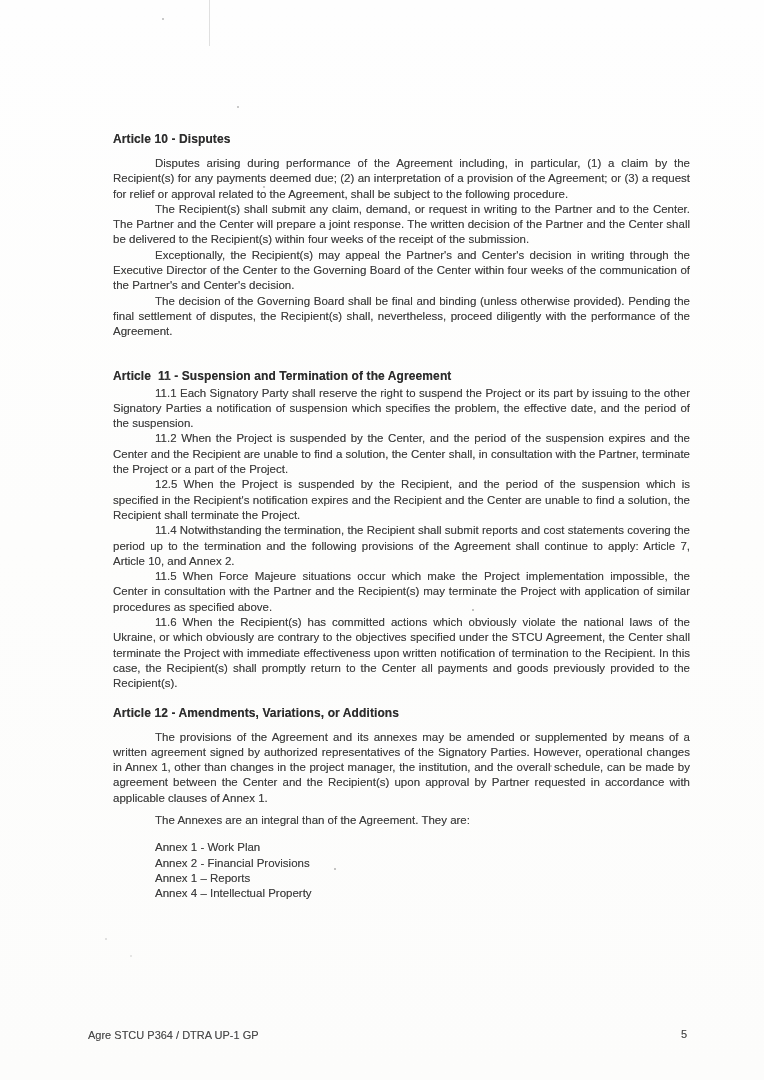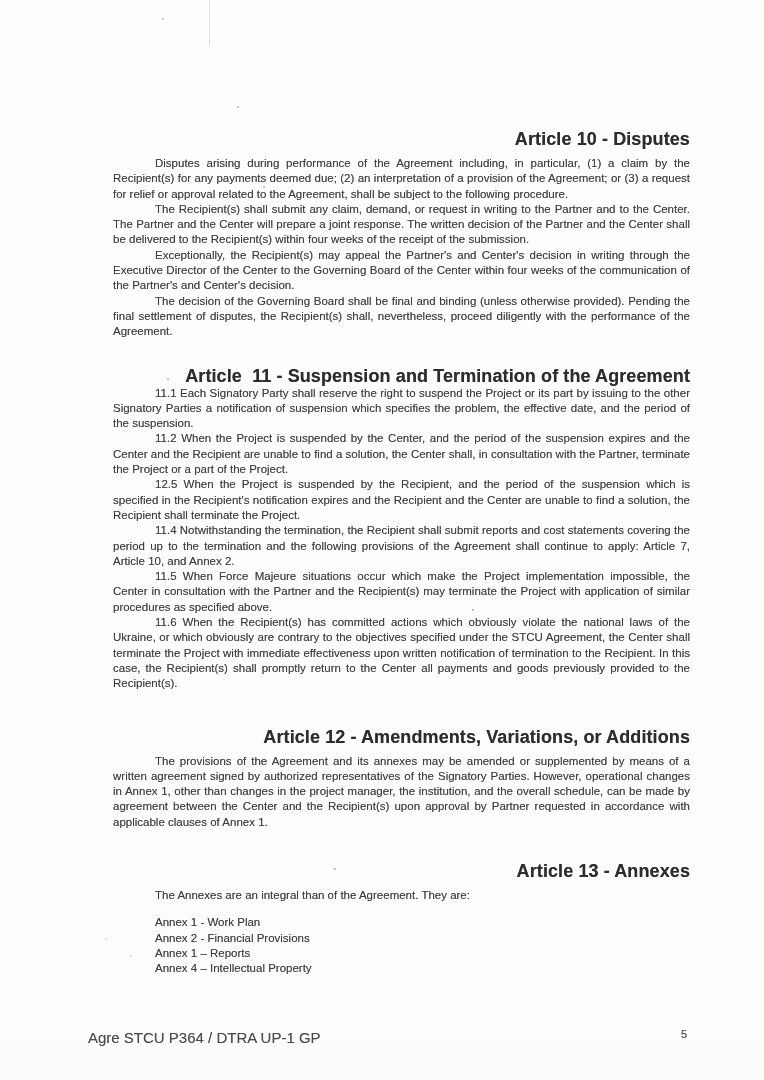--- a/index.html
+++ b/index.html
@@ -24,50 +24,50 @@
     left: 113px;
     top: 0;
     width: 577px;
     color: #3e3e3e;
     font-size: 11.5px;
     line-height: 15.3px;
     text-align: justify;
     text-shadow: 0 0 0.5px rgba(70,70,70,0.55);
   }
   .heading {
-    font-size: 18px;
+    font-size: 12px;
     font-weight: bold;
     line-height: 19px;
     color: #2d2d2d;
-    text-align: right;
+    text-align: left;
     margin: 0;
     white-space: pre-wrap;
     text-shadow: 0 0 0.5px rgba(45,45,45,0.6);
     letter-spacing: 0.1px;
   }
   .h-a10 { margin-top: 130px; }
   .h-a11 { margin-top: 27px; }
-  .h-a12 { margin-top: 36px; }
+  .h-a12 { margin-top: 12px; }
   .h-a13 { margin-top: 32px; }
   p {
     margin: 0;
     text-indent: 42px;
   }
   p.first { margin-top: 7px; }
   p.first-tight { }
   .annex-list {
     margin: 12px 0 0 42px;
     text-align: left;
   }
   .annex-list div { margin: 0; }
   .footer-left {
     position: absolute;
     left: 88px;
     top: 1029px;
-    font-size: 15px;
+    font-size: 11px;
     color: #4a4a4a;
     text-shadow: 0 0 0.4px rgba(80,80,80,0.5);
   }
   .footer-page {
     position: absolute;
     left: 681px;
     top: 1028px;
     font-size: 11px;
     color: #4a4a4a;
     text-shadow: 0 0 0.4px rgba(80,80,80,0.5);
@@ -122,21 +122,20 @@
       <p>11.5 When Force Majeure situations occur which make the Project implementation impossible, the Center in consultation with the Partner and the Recipient(s) may terminate the Project with application of similar procedures as specified above.</p>
       <p>11.6 When the Recipient(s) has committed actions which obviously violate the national laws of the Ukraine, or which obviously are contrary to the objectives specified under the STCU Agreement, the Center shall terminate the Project with immediate effectiveness upon written notification of termination to the Recipient. In this case, the Recipient(s) shall promptly return to the Center all payments and goods previously provided to the Recipient(s).</p>
     </section>
 
     <section>
       <h2 class="heading h-a12">Article 12 - Amendments, Variations, or Additions</h2>
       <p class="first">The provisions of the Agreement and its annexes may be amended or supplemented by means of a written agreement signed by authorized representatives of the Signatory Parties. However, operational changes in Annex 1, other than changes in the project manager, the institution, and the overall schedule, can be made by agreement between the Center and the Recipient(s) upon approval by Partner requested in accordance with applicable clauses of Annex 1.</p>
     </section>
 
     <section>
-      <h2 class="heading h-a13">Article 13 - Annexes</h2>
       <p class="first">The Annexes are an integral than of the Agreement. They are:</p>
       <div class="annex-list">
         <div>Annex 1 - Work Plan</div>
         <div>Annex 2 - Financial Provisions</div>
         <div>Annex 1 – Reports</div>
         <div>Annex 4 – Intellectual Property</div>
       </div>
     </section>
 
   </div>

